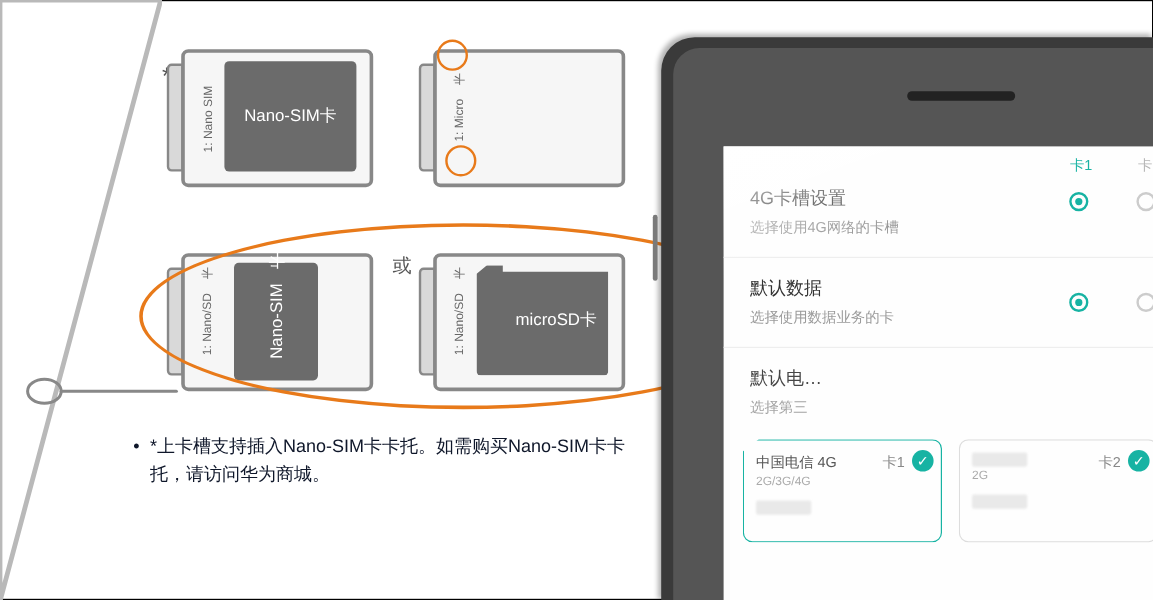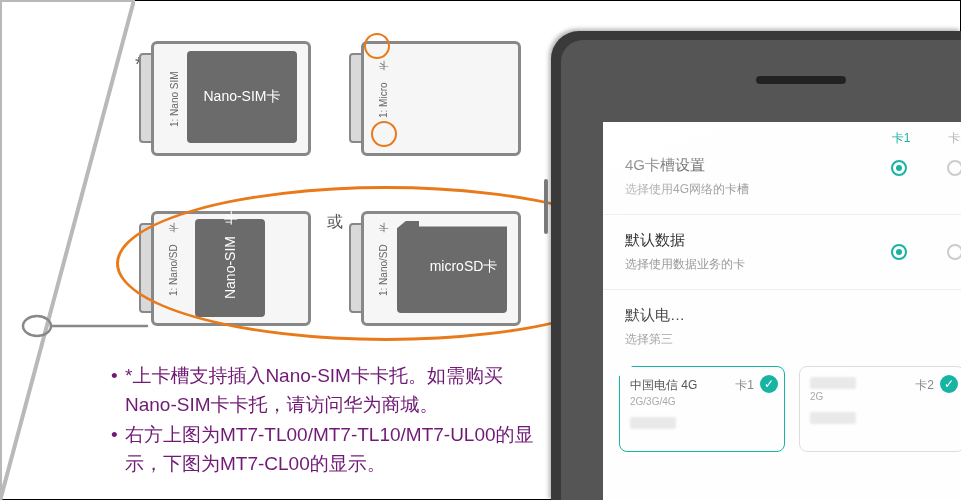--- a/index.html
+++ b/index.html
@@ -38,21 +38,21 @@
 
   
   .circle-small-1 { position: absolute; left: 363px; top: 32px; width: 26px; height: 26px; border: 2px solid #e87a1a; border-radius: 50%; }
   .circle-small-2 { position: absolute; left: 370px; top: 120px; width: 26px; height: 26px; border: 2px solid #e87a1a; border-radius: 50%; }
   .big-ellipse { position: absolute; left: 115px; top: 185px; width: 540px; height: 155px; border: 3px solid #e87a1a; border-radius: 50% / 50%; }
 
   
   .pin { position: absolute; left: 18px; top: 310px; width: 130px; height: 30px; }
 
   
-  .notes { position: absolute; left: 110px; top: 360px; width: 430px; font-size: 19px; color: #701a75; line-height: 1.55; }
+  .notes { position: absolute; left: 110px; top: 360px; width: 430px; font-size: 15px; color: #0f172a; line-height: 1.55; }
   .notes li { list-style: none; position: relative; padding-left: 14px; }
   .notes li::before { content: "•"; position: absolute; left: 0; top: 0; }
 
   
   .phone { position: absolute; right: -1px; top: 30px; width: 420px; height: 470px; }
   .phone-frame { position: absolute; left: 10px; top: 0; width: 410px; height: 470px; background: #3a3a3a; border-radius: 28px 0 0 0; box-shadow: -2px -2px 4px rgba(0,0,0,.3); }
   .phone-inner { position: absolute; left: 20px; top: 9px; width: 400px; height: 461px; background: #555; border-radius: 22px 0 0 0; }
   .speaker { position: absolute; left: 195px; top: 36px; width: 90px; height: 8px; background: #222; border-radius: 4px; }
   .screen { position: absolute; left: 42px; top: 82px; width: 378px; height: 418px; background: #fefefe; }
   .side-btn { position: absolute; left: 3px; top: 148px; width: 4px; height: 55px; background: #7a7a7a; border-radius: 2px; }
@@ -144,21 +144,20 @@
 
   <div class="pin">
     <svg viewBox="0 0 130 30">
         <ellipse cx="18" cy="15" rx="14" ry="10" fill="none" stroke="#888" stroke-width="2.5"></ellipse>
         <line x1="32" y1="15" x2="128" y2="15" stroke="#888" stroke-width="2.5" stroke-linecap="round"></line>
       </svg>
   </div>
 
   <ul class="notes">
     <li>*上卡槽支持插入Nano-SIM卡卡托。如需购买Nano-SIM卡卡托，请访问华为商城。</li>
-    <li>右方上图为MT7-TL00/MT7-TL10/MT7-UL00的显示，下图为MT7-CL00的显示。</li>
   </ul>
 
   <div class="phone">
     <div class="phone-frame"></div>
     <div class="side-btn"></div>
     <div class="phone-inner">
       <div class="speaker"></div>
       <div class="screen">
         <div class="tabs-head">
           <span>卡1</span>

